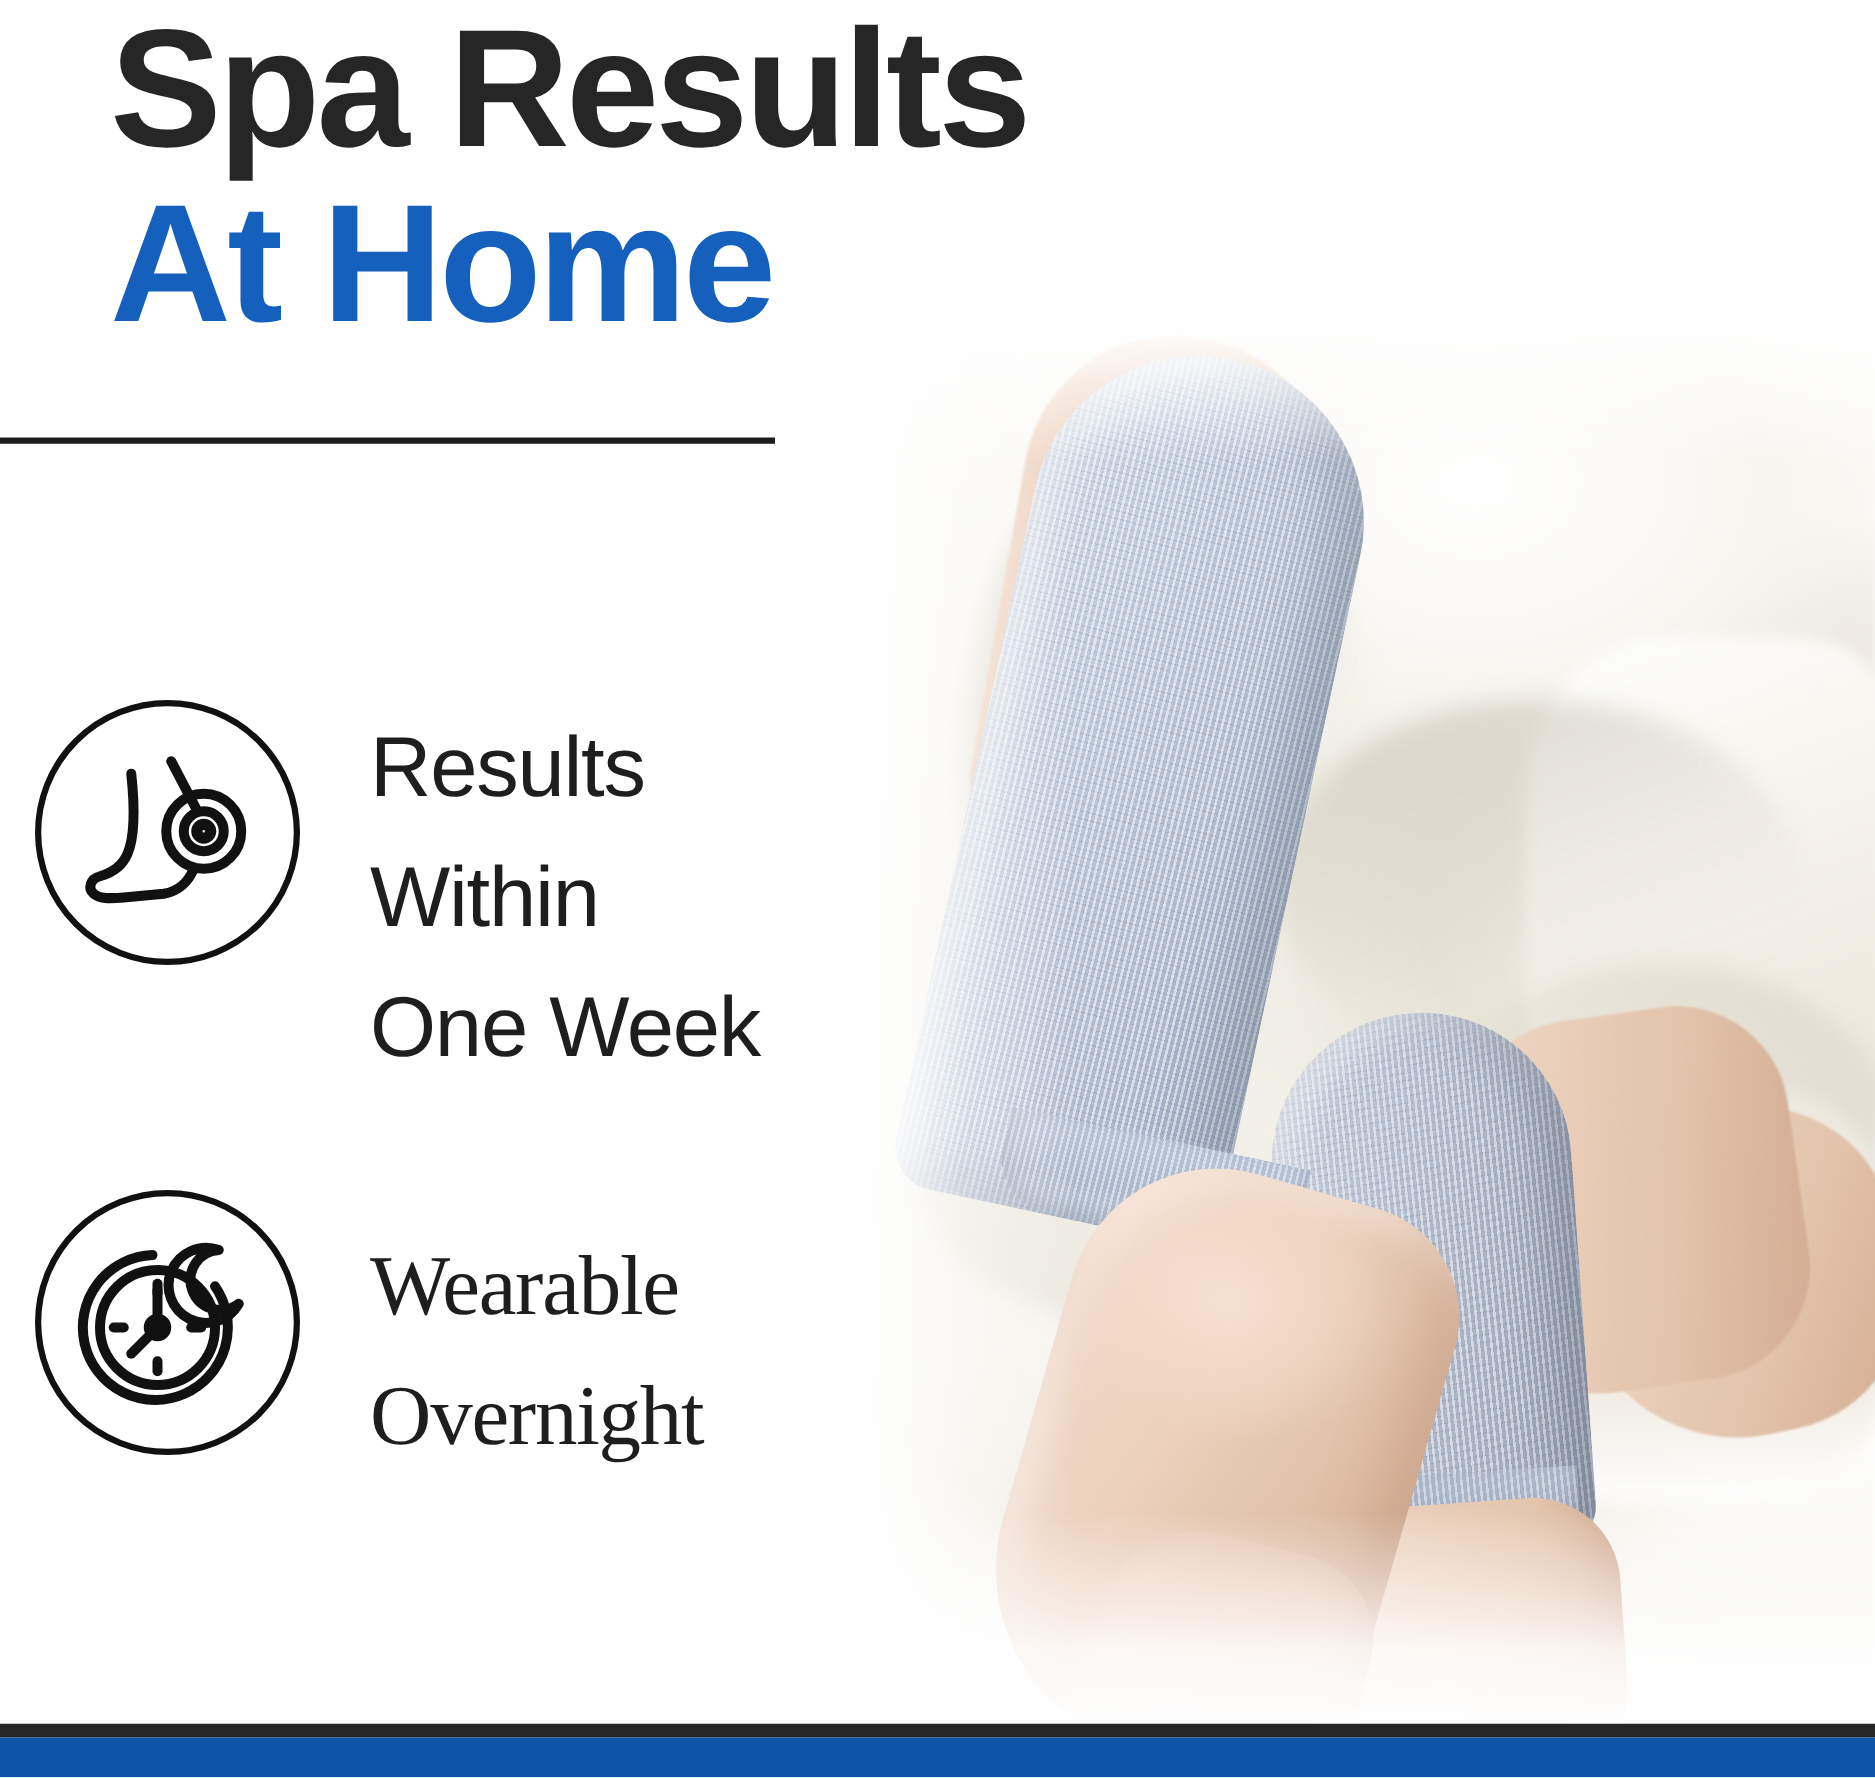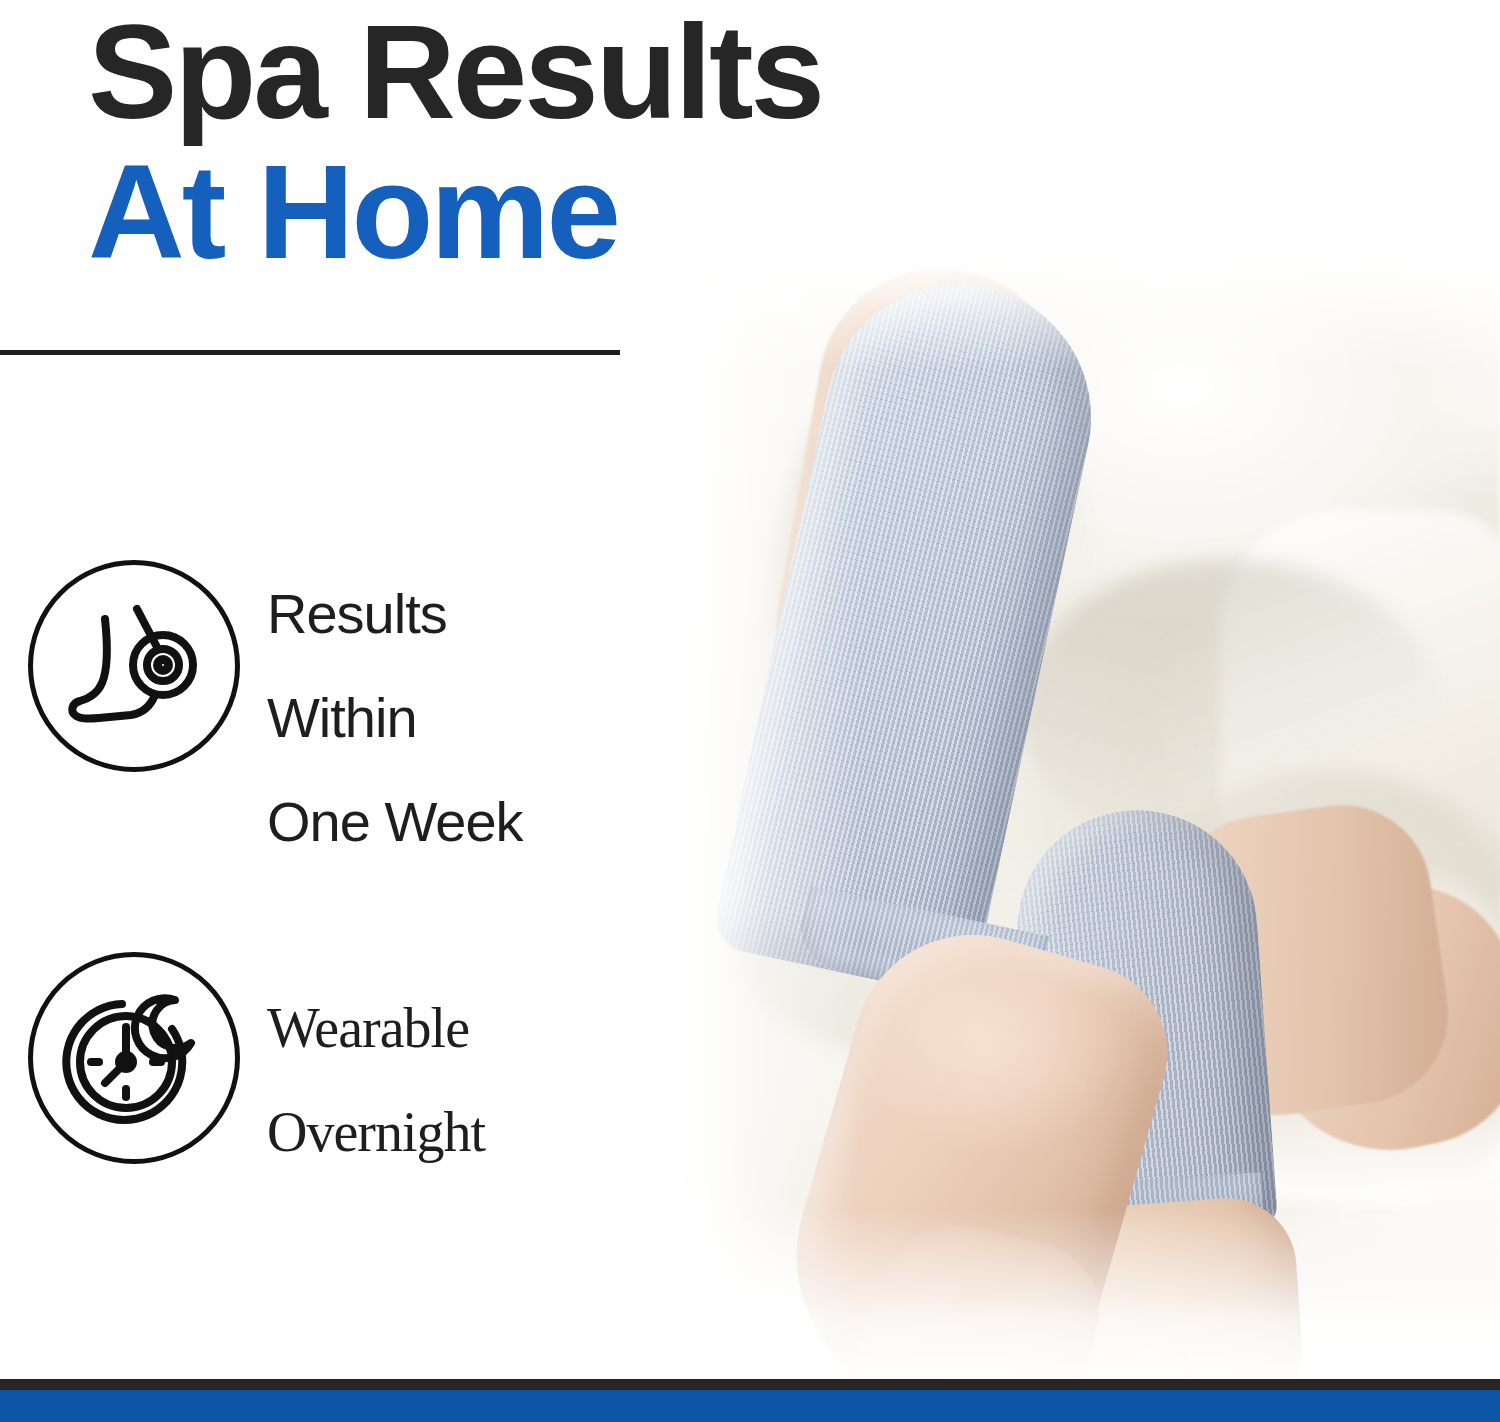--- a/index.html
+++ b/index.html
@@ -54,23 +54,23 @@
     border:5px solid #111111;
     border-radius:50%;
     box-sizing:border-box;
     display:flex;
     align-items:center;
     justify-content:center;
   }
   .badge svg{ display:block; }
 
   .feature-text{
-    margin-left:27px;
+    margin-left:56px;
     color:#1e1e1e;
-    font-size:56px;
+    font-size:68px;
     line-height:104px;
     font-weight:400;
     letter-spacing:-1px;
     white-space:pre-line;
     padding-top:2px;
   }
   .feature-2 .feature-text{ padding-top:24px;font-family:Liberation Serif, serif; }
 
   
   .photo{

